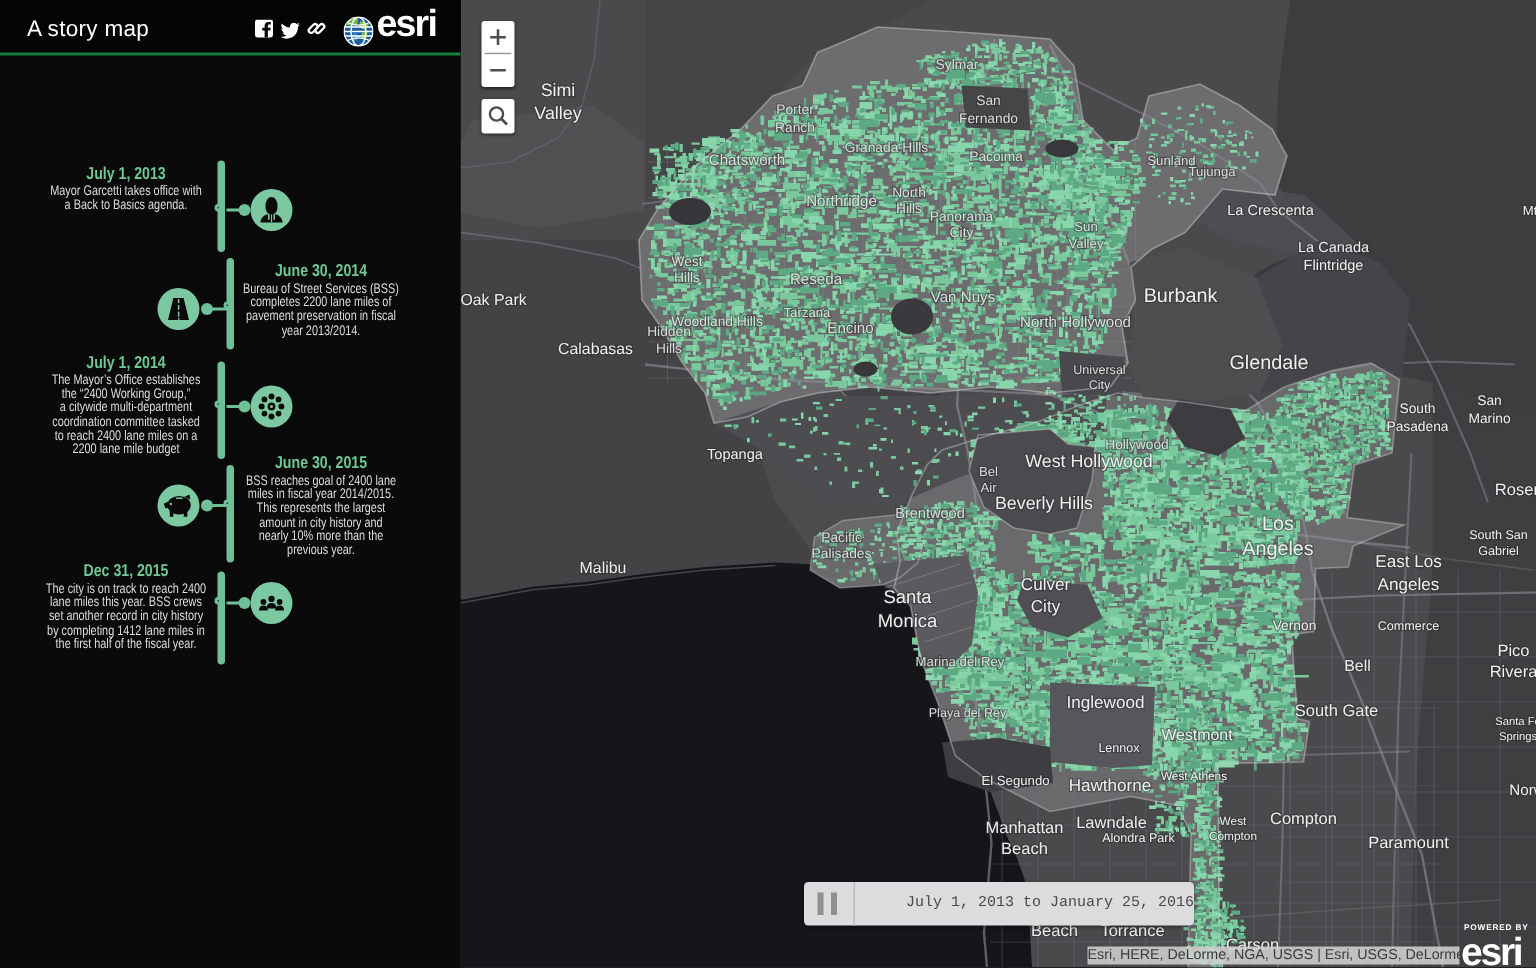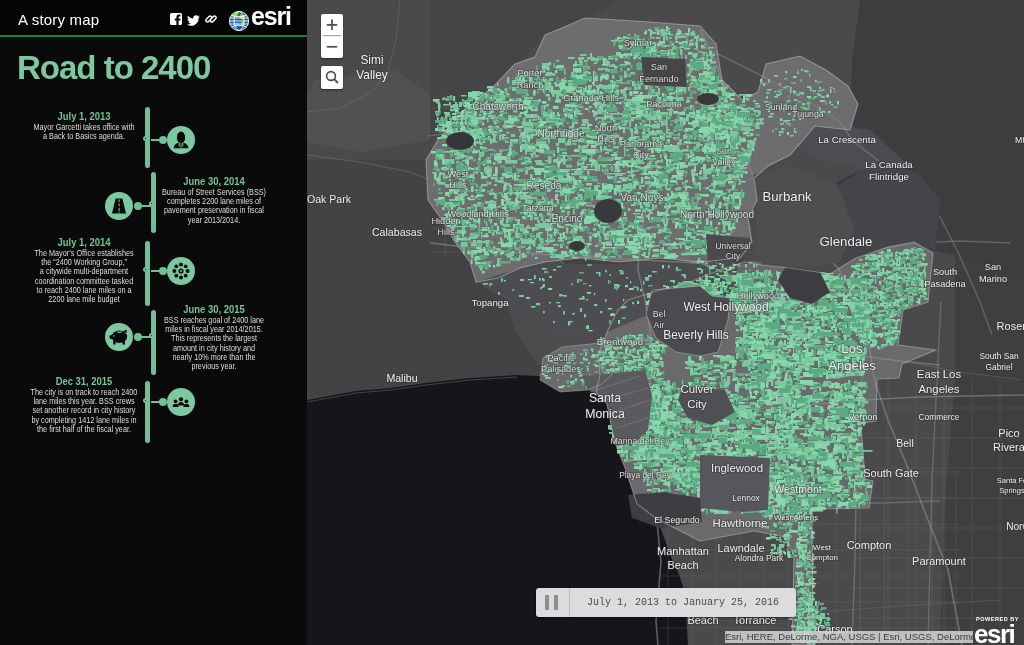--- a/index.html
+++ b/index.html
@@ -18,21 +18,21 @@
 .date{position:absolute;font-size:11.5px;font-weight:bold;color:#6fc795;text-align:center;white-space:nowrap;transform:scaleX(.82);transform-origin:50% 0}
 .btxt{position:absolute;font-size:9.3px;line-height:9.2px;color:#dedede;text-align:center;letter-spacing:0;white-space:nowrap;transform:scaleX(.78);transform-origin:50% 0}
 #map{position:absolute;left:307px;top:0;width:717px;height:645px;background:#4a4a4d}
 .lb{fill:#e3e3e3;text-anchor:middle;font-family:"Liberation Sans",sans-serif;paint-order:stroke;stroke:#2a2a2d;stroke-width:1.6px;stroke-opacity:.45}
 .lb.b{fill:#efefef}
 .lb.s{fill:#dcdcdc}
 .mbtn{position:absolute;background:#fff;border-radius:2px;box-shadow:0 1px 2px rgba(0,0,0,.5)}
 #slider{position:absolute;left:229px;top:588px;width:260px;height:29px;background:#dcdcde;border-radius:3px;box-shadow:0 1px 3px rgba(0,0,0,.4)}
 #slider .pz{position:absolute;left:0;top:0;width:34px;height:29px;border-right:1px solid #bdbdbf}
 #slider .pb{position:absolute;top:7px;width:4px;height:15px;background:#8f8f92}
-#slider .tx{position:absolute;left:34px;right:0;top:0;height:29px;line-height:29px;text-align:center;font-family:"Liberation Mono",monospace;font-size:10px;color:#4a4a4a}
+#slider .tx{position:absolute;left:34px;right:0;top:0;height:29px;line-height:29px;text-align:right;font-family:"Liberation Mono",monospace;font-size:10px;color:#4a4a4a}
 #attr{position:absolute;left:418px;top:630.5px;width:248px;height:12px;background:rgba(208,208,208,.88);font-size:9.5px;line-height:12px;text-align:center;color:#3a3a3a;white-space:nowrap}
 #pwr{position:absolute;left:666px;top:613px;width:51px;height:32px;color:#fff}
 #pwr .p1{position:absolute;left:3px;top:3px;font-size:5.5px;font-weight:bold;letter-spacing:.55px}
 #pwr .p2{position:absolute;left:1px;top:6px;font-size:26px;font-weight:bold;letter-spacing:-1.5px}
 </style></head>
 <body>
 <div id="page">
 <div id="map">
 <svg width="717" height="645" viewBox="307 0 717 645">
 
@@ -299,21 +299,20 @@
   <path d="M12 11 L16 10 L15 15 L12 15 Z" fill="#7ab648"></path>
   <g stroke="#fff" stroke-width=".9" fill="none">
    <ellipse cx="10" cy="10" rx="9.6" ry="9.6"></ellipse>
    <ellipse cx="10" cy="10" rx="5" ry="9.5"></ellipse>
    <path d="M.6 7 H19.4 M.6 13 H19.4 M0.4 10 H19.6"></path>
    <path d="M2.5 4 Q10 7.5 17.5 4 M2.5 16 Q10 12.5 17.5 16"></path>
   </g>
  </svg>
  <span id="esritxt">esri</span>
 </div>
-<div id="title">Road to 2400</div>
 <div class="bar" style="left:144.5px;top:107px;height:61px"></div>
 <div class="bar" style="left:150.5px;top:172px;height:61px"></div>
 <div class="bar" style="left:144.5px;top:240.5px;height:65px"></div>
 <div class="bar" style="left:150.5px;top:310px;height:65px"></div>
 <div class="bar" style="left:144.5px;top:381px;height:62px"></div>
 <div class="ring" style="left:142.5px;top:135.5px"></div>
 <div class="ring" style="left:148.5px;top:201.0px"></div>
 <div class="ring" style="left:142.5px;top:266.5px"></div>
 <div class="ring" style="left:148.5px;top:332.5px"></div>
 <div class="ring" style="left:142.5px;top:397.5px"></div>

